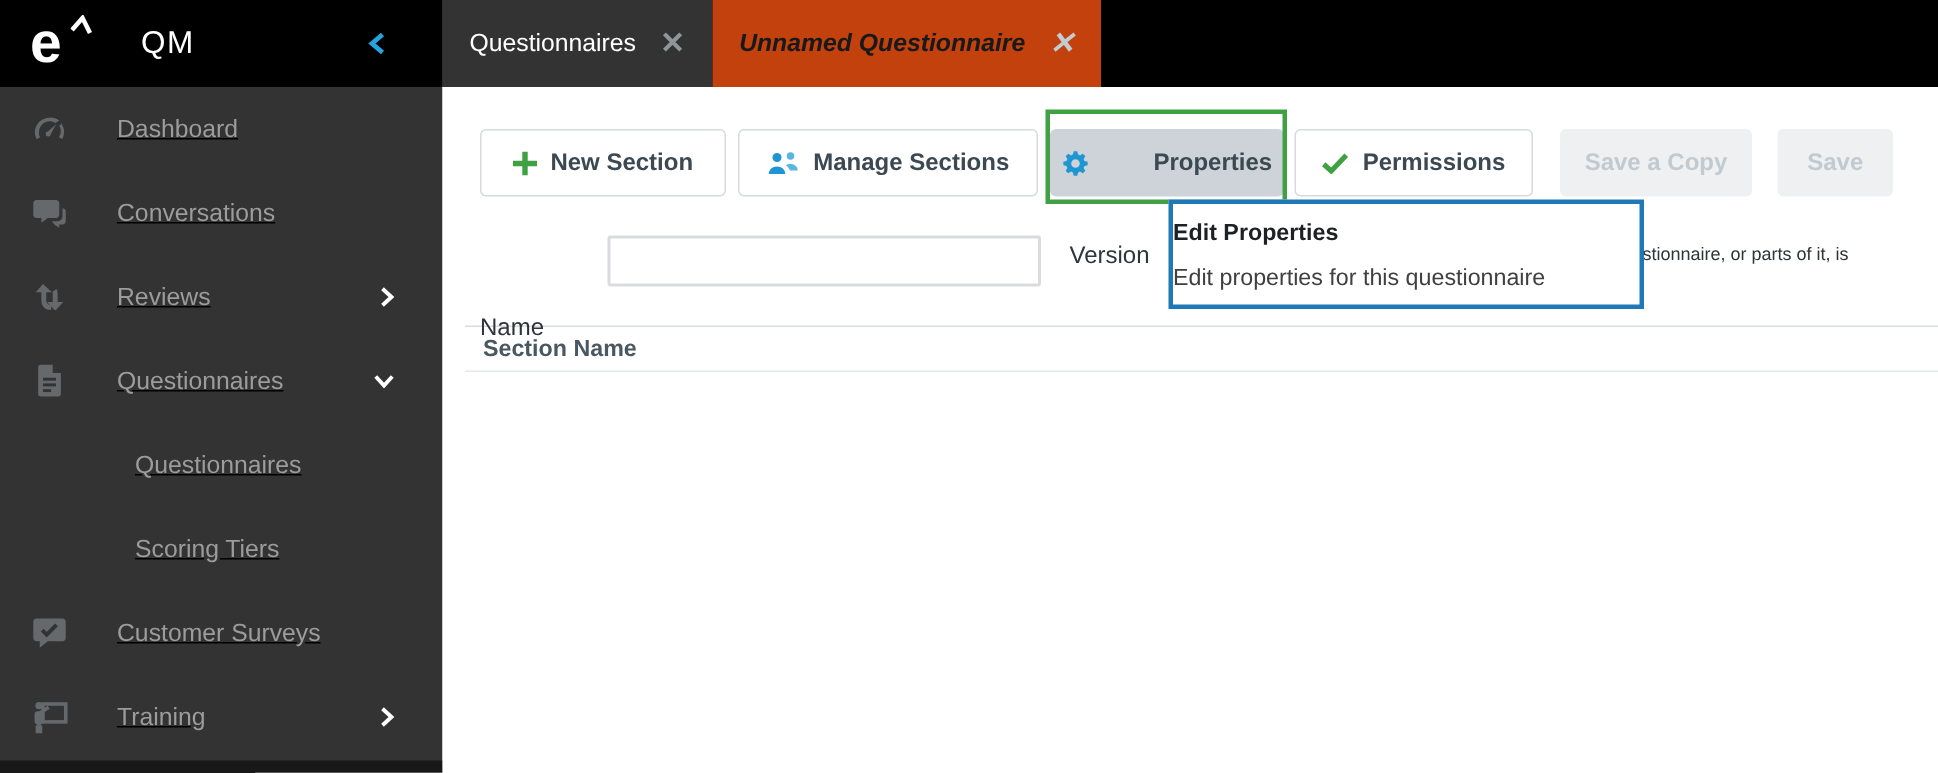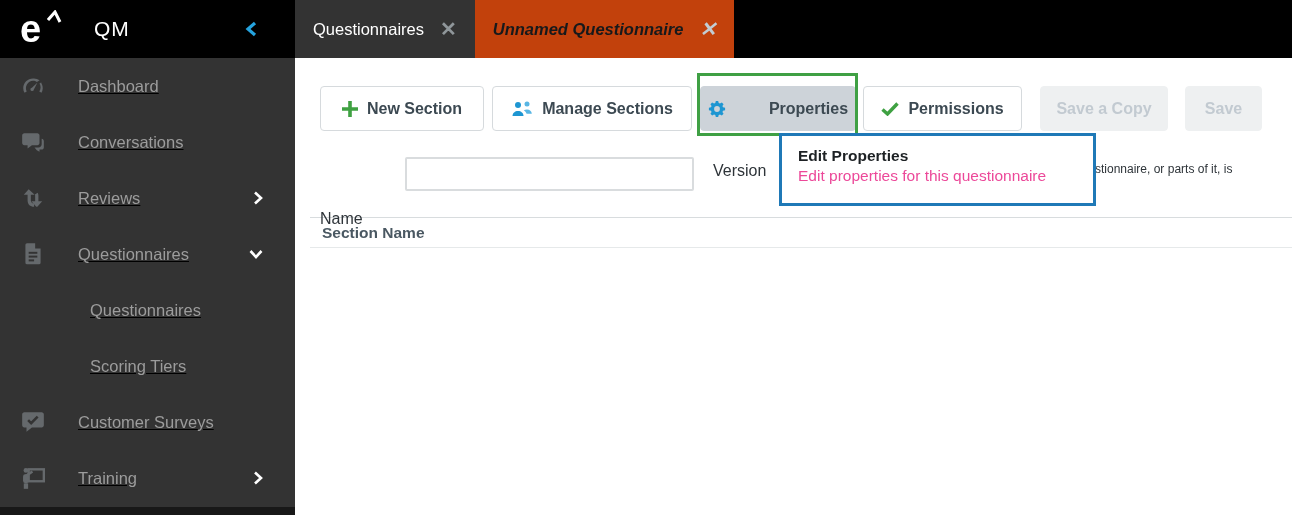--- a/index.html
+++ b/index.html
@@ -50,23 +50,23 @@
   #btn-props { left:405px; width:156px; background:#cdd3d9; border-color:#cdd3d9;gap:43px; }
   #btn-perms { left:568px; width:159px; }
   .btn.disabled { background:#eef0f1; border-color:#eef0f1; color:#c2cad1; cursor:default; }
   #btn-savecopy { left:745px; width:128px; }
   #btn-save { left:890px; width:77px; }
 
   .green-box { position:absolute; left:402px; top:15px; width:161px; height:63px;
     border:3px solid #3fa044; z-index:4; pointer-events:none; }
 
   .tooltip { position:absolute; left:484px; top:75px; width:317px; height:73px;
-    background:#fff; border:3px solid #1f79b7; z-index:5; padding:11px 0 0 16px; }
+    background:#fff; border:3px solid #1f79b7; z-index:5; padding:11px 0 0 0; }
   .tooltip-title { font-size:15.5px; font-weight:bold; color:#1d2124; }
-  .tooltip-desc { font-size:15.5px; color:#ec4899; margin-top:2px; }
+  .tooltip-desc { font-size:15.5px; color:#404040; margin-top:12px; }
 
   .field-label { position:absolute; top:104px; font-size:16px; color:#2e3439; z-index:1; }
   #lbl-name { left:25px;margin-top:48px; }
   #lbl-version { left:418px; }
   .name-input { position:absolute; left:110px; top:99px; width:289px; height:34px;
     border:2px solid #d9dcde; border-radius:2px; background:#fff; z-index:1;
     font-size:15px; padding:0 8px; font-family:"Liberation Sans", sans-serif; }
   .clipped-text { position:absolute; left:800px; top:104px; right:0; font-size:12px;
     color:#2e3439; white-space:nowrap; overflow:hidden; z-index:1; }
 

